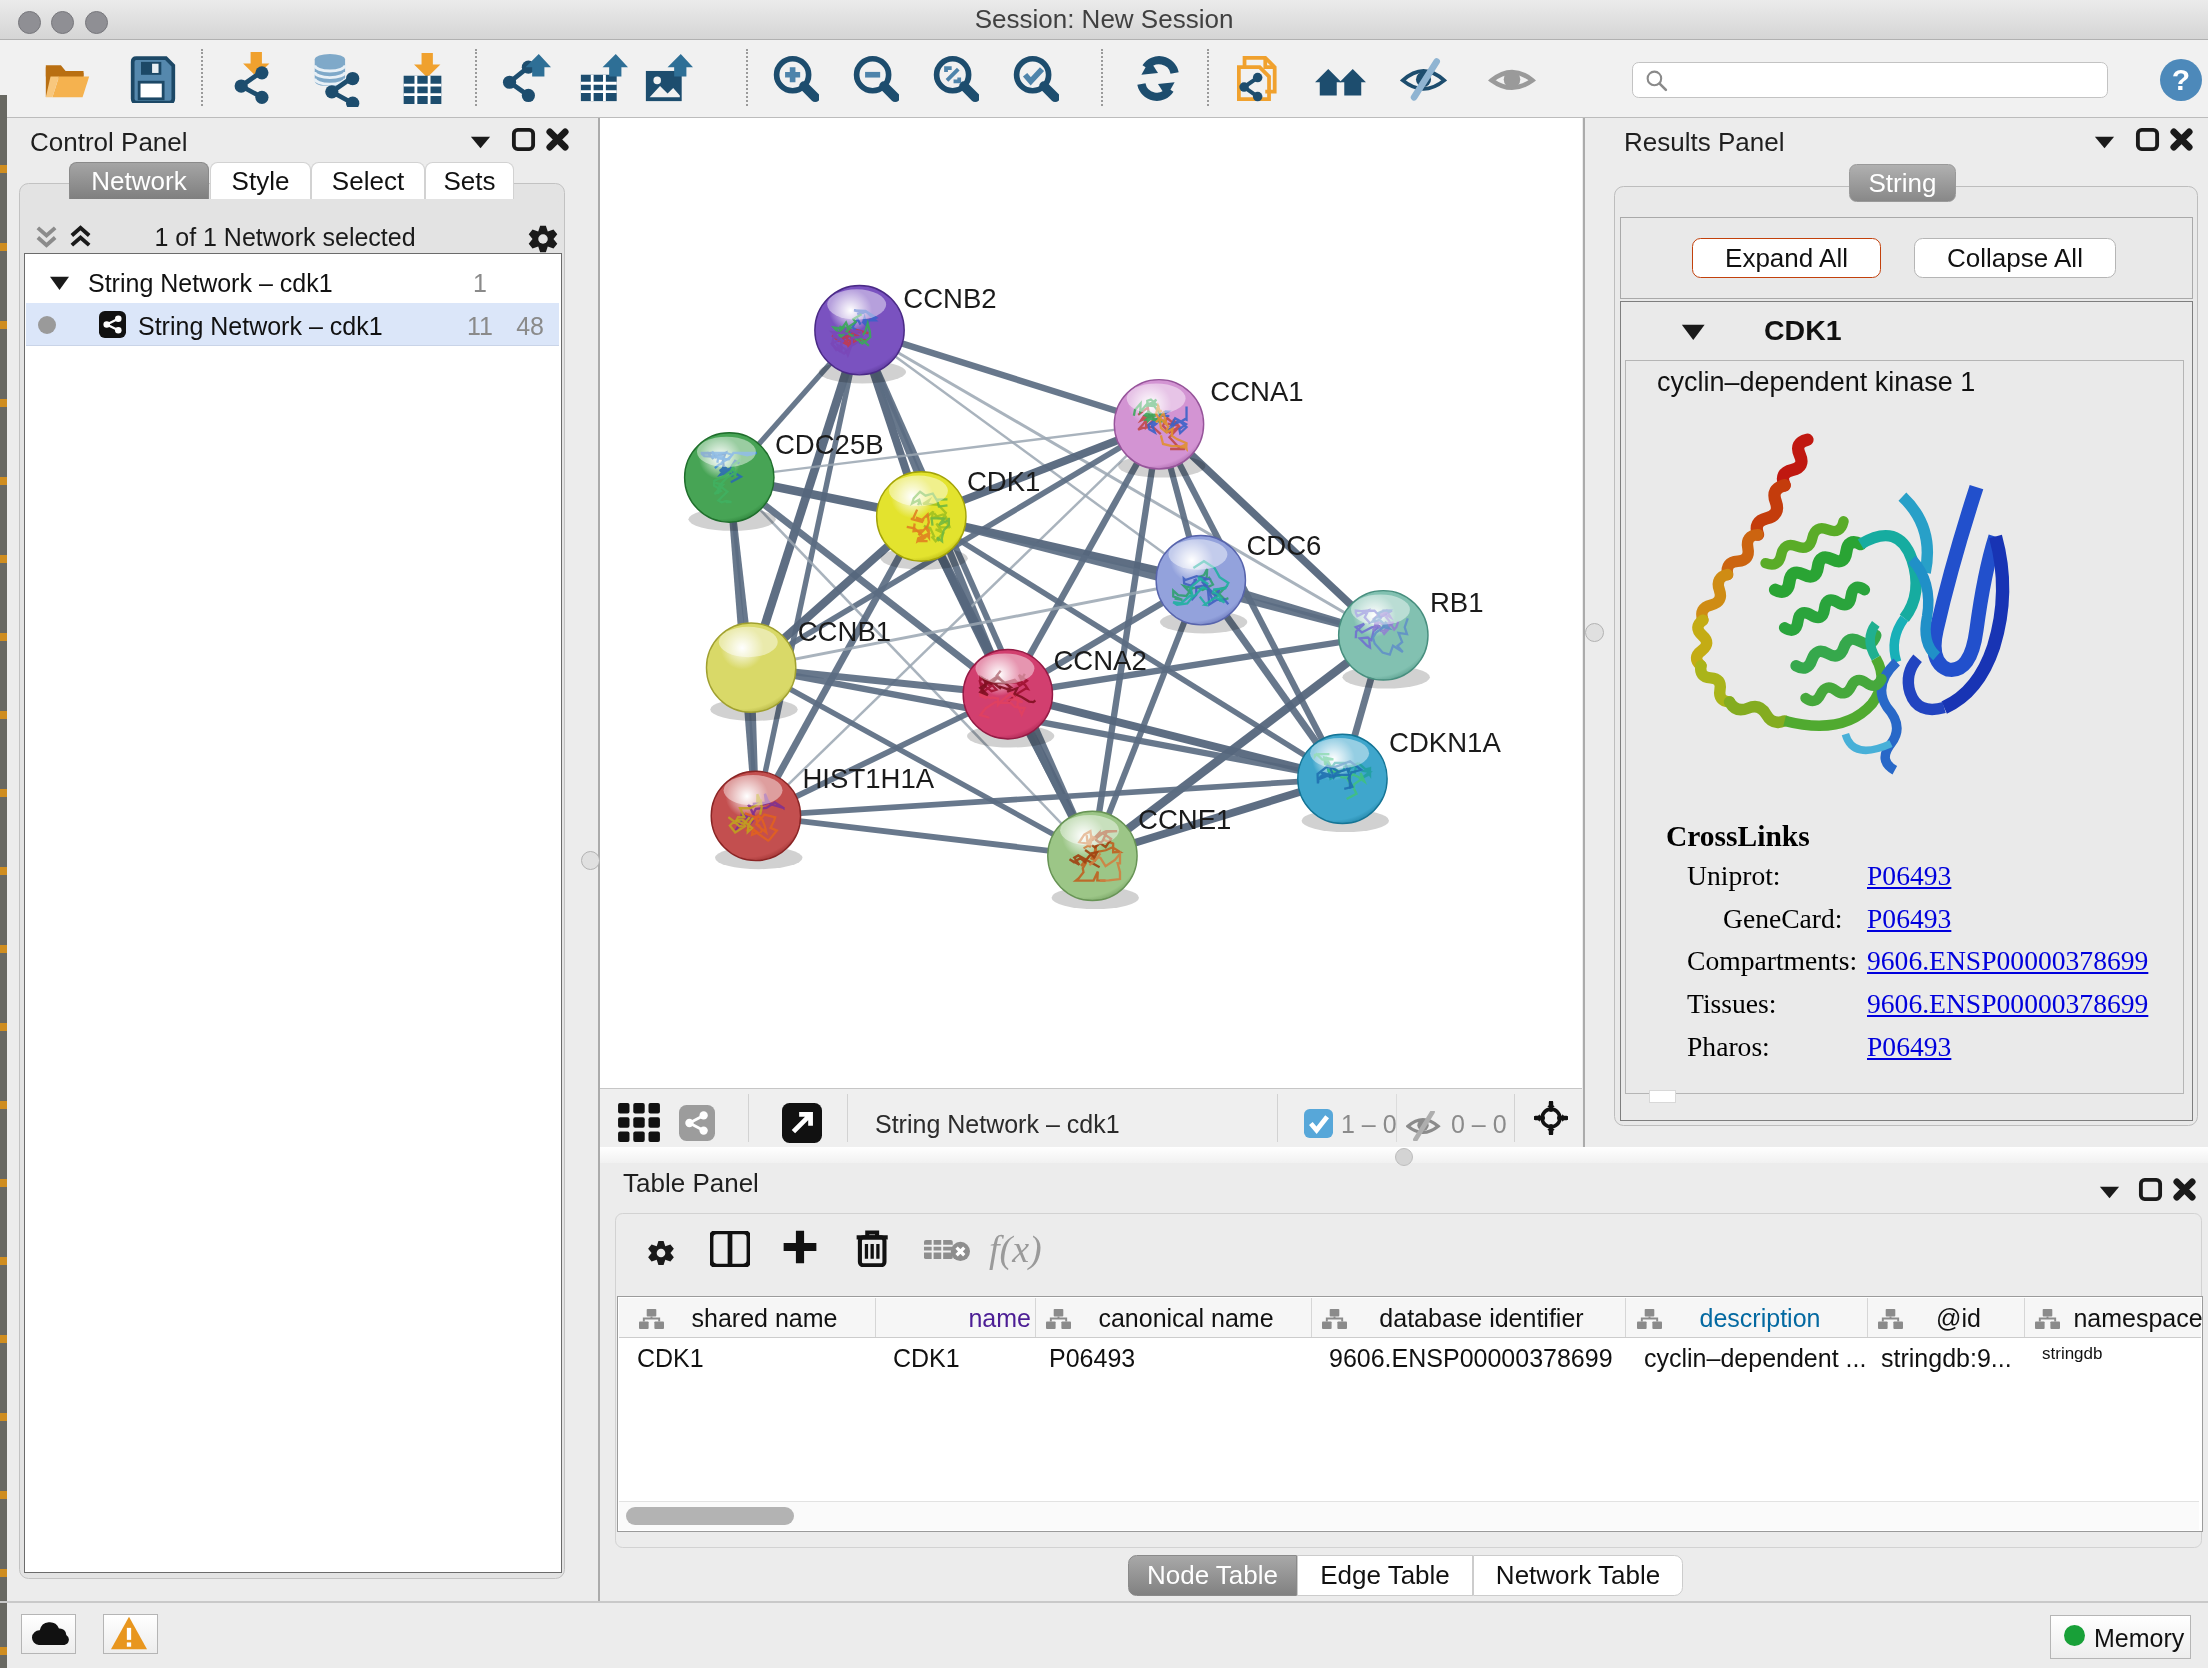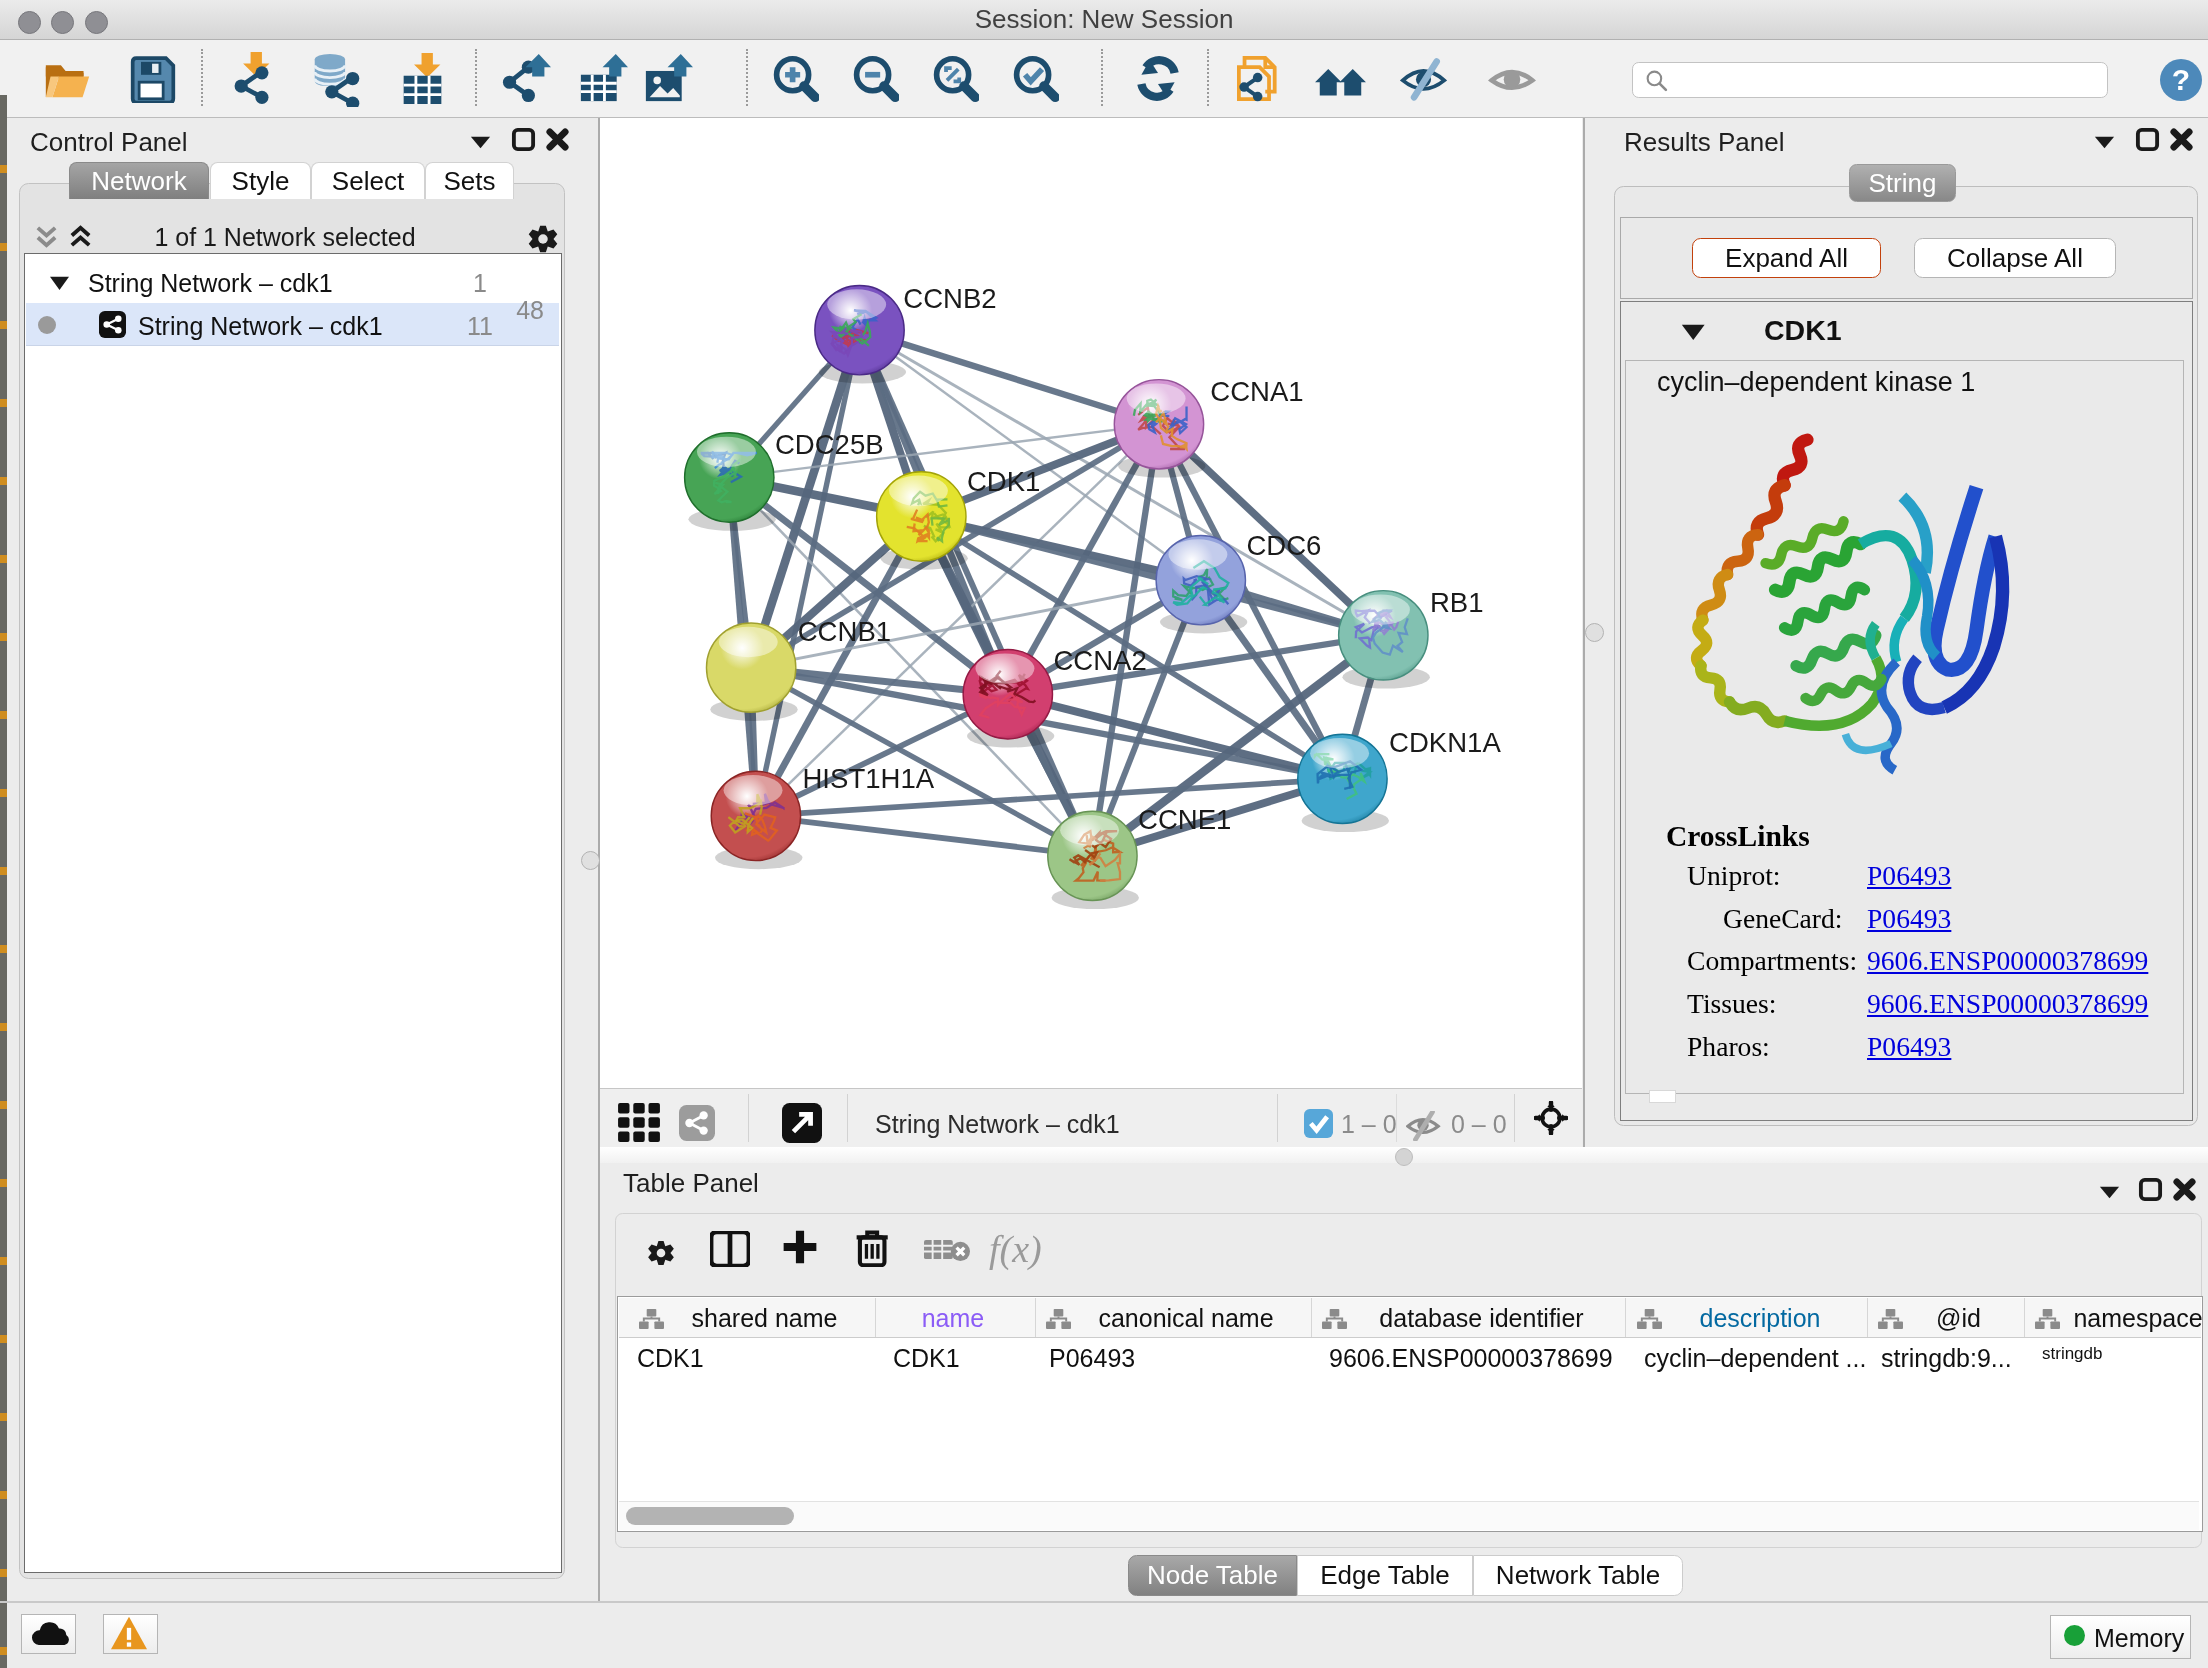--- a/index.html
+++ b/index.html
@@ -211,21 +211,21 @@
       <rect x="0" y="0" width="28" height="28" rx="6" fill="#111"></rect>
       <g fill="#fff">
         <circle cx="20" cy="8" r="3.4"></circle>
         <circle cx="8" cy="14" r="3.4"></circle>
         <circle cx="20" cy="20" r="3.4"></circle>
         <path d="M20 8 L8 14 L20 20" stroke="#fff" stroke-width="2.4" fill="none"></path>
       </g>
     </svg>
     <div class="abs" style="left:138px;top:312px;font-size:25px;color:#111;">String Network – cdk1</div>
     <div class="abs" style="left:436px;top:312px;width:57px;text-align:right;font-size:25px;color:#8a8a8a;">11</div>
-    <div class="abs" style="left:487px;top:296px;width:57px;text-align:right;font-size:25px;color:#8a8a8a;">48</div>
+    <div class="abs" style="left:487px;top:312px;width:57px;text-align:right;font-size:25px;color:#8a8a8a;">48</div>
     <svg class="abs" style="left:600px;top:118px;" width="982" height="970" viewBox="0 0 1033 1020">
       <defs>
         <radialGradient id="gCCNB2" cx="0.40" cy="0.28" r="0.80">
           <stop offset="0" stop-color="#ffffff"></stop>
           <stop offset="0.30" stop-color="#7a52c0"></stop>
           <stop offset="0.55" stop-color="#7a52c0"></stop>
           <stop offset="0.85" stop-color="#7a52c0"></stop>
           <stop offset="1" stop-color="#4a2a86"></stop>
         </radialGradient>
         <radialGradient id="gCCNA1" cx="0.40" cy="0.28" r="0.80">
@@ -614,21 +614,21 @@
     <div class="abs" style="left:2024px;top:1298px;width:0;height:39px;border-left:1.9px solid #d6d6d6;"></div>
     <svg class="icn" style="left:639px;top:1307px" width="25" height="23" viewBox="0 0 26 22">
       <g fill="#8b8b8b">
         <rect x="8" y="1" width="10" height="8" rx="1"></rect>
         <rect x="0" y="14" width="10" height="8" rx="1"></rect>
         <rect x="16" y="14" width="10" height="8" rx="1"></rect>
         <path d="M13 9 v3 M5 14 v-3 h16 v3" stroke="#8b8b8b" stroke-width="2" fill="none"></path>
       </g>
     </svg>
     <div class="abs" style="left:660px;top:1304px;width:209px;text-align:center;font-size:25px;color:#111;">shared name</div>
-    <div class="abs" style="left:875px;top:1304px;width:156px;text-align:center;font-size:25px;color:#8b5cf6;">name</div>
+    <div class="abs" style="left:875px;top:1304px;width:156px;text-align:right;font-size:25px;color:#4c1d95;">name</div>
     <svg class="icn" style="left:1046px;top:1307px" width="25" height="23" viewBox="0 0 26 22">
       <g fill="#8b8b8b">
         <rect x="8" y="1" width="10" height="8" rx="1"></rect>
         <rect x="0" y="14" width="10" height="8" rx="1"></rect>
         <rect x="16" y="14" width="10" height="8" rx="1"></rect>
         <path d="M13 9 v3 M5 14 v-3 h16 v3" stroke="#8b8b8b" stroke-width="2" fill="none"></path>
       </g>
     </svg>
     <div class="abs" style="left:1067px;top:1304px;width:238px;text-align:center;font-size:25px;color:#111;">canonical name</div>
     <svg class="icn" style="left:1322px;top:1307px" width="25" height="23" viewBox="0 0 26 22">

